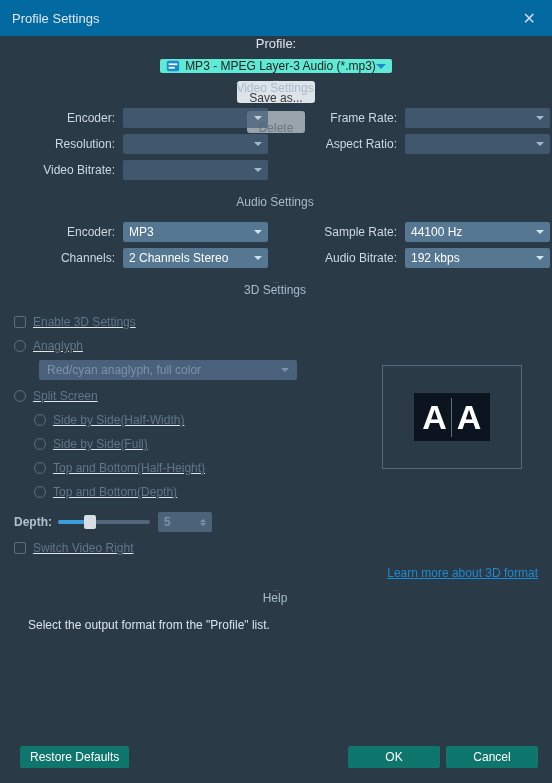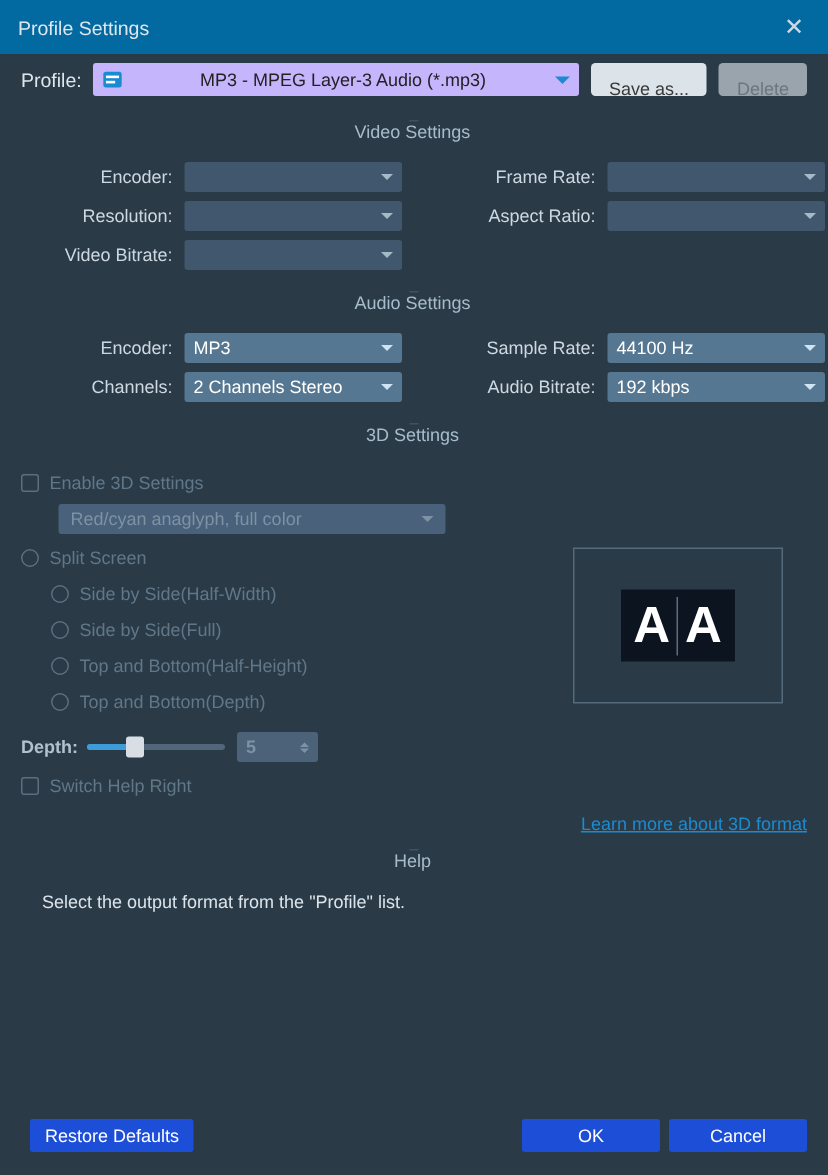--- a/index.html
+++ b/index.html
@@ -2,44 +2,44 @@
 <html><head>
 <meta charset="utf-8">
 <style>
 * { box-sizing: border-box; margin: 0; padding: 0; font-family: "Segoe UI", Arial, sans-serif; }
 body { width: 552px; height: 783px; background: #2b3a47; color: #e0e6eb; font-size: 12px; overflow: hidden; }
 
 .titlebar { height: 36px; background: #0369a1; display: flex; align-items: center; padding: 0 12px; }
 .titlebar .title { font-size: 13px; color: #dfe7ed; flex: 1; }
 .close-x { color: #cfd8e0; font-size: 16px; cursor: pointer; padding: 4px; }
 
-.profile-row { height: 34px; display: flex; align-items: center; padding: 0 14px 0 14px; gap: 8px; margin-bottom: 10px; }
+.profile-row { height: 34px; display: flex; align-items: center; padding: 0 14px 0 14px; gap: 8px; margin-bottom: 10px; flex-direction: column; }
 .profile-label { font-size: 13px; color: #dfe7ed; }
-.profile-select { flex: 1; height: 22px; background: #c4b5fd; border: none; border-radius: 2px; display: flex; align-items: center; padding: 0 6px; cursor: pointer; position: relative; text-align: center; }
+.profile-select { flex: 1; height: 22px; background: #5eead4; border: none; border-radius: 2px; display: flex; align-items: center; padding: 0 6px; cursor: pointer; position: relative; text-align: center; }
 .profile-select .icon { width: 14px; height: 14px; margin-right: 5px; }
 .profile-select .txt { flex: 1; font-size: 12px; color: #222; }
 .drop-tri { width: 0; height: 0; border-left: 5px solid transparent; border-right: 5px solid transparent; border-top: 5px solid #1b8bd1; }
 .btn { height: 22px; border: none; border-radius: 3px; background: #dce3e9; color: #3a3a3a; font-size: 12px; padding: 10px 12px; cursor: pointer; }
 .btn.disabled { background: #9aa4ad; color: #6d767e; cursor: default; }
 
 .section { margin: 0 14px 14px 14px; }
 .legend { height: 20px; display: flex; align-items: center; margin-bottom: 8px; flex-direction: column; }
 .legend .legend-txt { font-size: 12px; color: #a7bccb; padding-right: 8px; padding-left: 6px; }
 .legend .line { flex: 1; height: 1px; background: #3f5260; }
 .legend .line.short { flex: none; width: 6px; }
 
 .form-grid { display: grid; grid-template-columns: 105px 145px 30px 95px 145px; gap: 6px 4px; align-items: center; }
 .form-grid .lab { text-align: right; font-size: 12px; color: #cdd9e2; padding-right: 4px; }
 .combo { height: 20px; background: #557791; border: none; border-radius: 2px; display: flex; align-items: center; padding: 0 6px; cursor: pointer; position: relative; }
 .combo.disabled { background: #49617a; opacity: 0.75; cursor: default; }
 .combo .val { flex: 1; font-size: 12px; color: #fff; }
 .combo .tri { width: 0; height: 0; border-left: 4px solid transparent; border-right: 4px solid transparent; border-top: 4px solid #cfe4f2; }
 
 .settings3d { margin: 0 14px; }
-.opt-row { display: flex; align-items: center; height: 24px; }
+.opt-row { display: flex; align-items: center; height: 24px; text-decoration: underline; }
 .opt-row.sub { padding-left: 20px; }
 .chk, .rad { width: 12px; height: 12px; margin-right: 7px; border: 1px solid #5a6f80; background: transparent; }
 .chk { border-radius: 2px; }
 .rad { border-radius: 50%; }
 .opt-txt { font-size: 12px; color: #5f7788; }
 
 .anaglyph-combo { margin-left: 25px; width: 258px; height: 20px; background: #49617a; display: flex; align-items: center; padding: 0 8px; border-radius: 2px; margin-top: 2px; margin-bottom: 4px; }
 .anaglyph-combo .val { flex:1; font-size: 12px; color: #7b93a4; }
 .anaglyph-combo .tri { width: 0; height: 0; border-left: 4px solid transparent; border-right: 4px solid transparent; border-top: 4px solid #7b93a4; }
 
@@ -60,21 +60,21 @@
 .preview .aa-box .aa { font-family: Georgia, serif; font-size: 34px; font-weight: bold; color: #fff; display: flex; }
 .preview .aa-box .aa span { display:block; width: 34px; text-align:center; border-right: 1px solid #5a6f80; }
 .preview .aa-box .aa span:last-child { border-right: none; }
 
 .link3d { text-align: right; margin: 6px 14px 0 0; }
 .link3d a { color: #1b8bd1; text-decoration: underline; font-size: 12px; cursor: pointer; }
 
 .help-text { margin: 0 14px 0 14px; font-size: 12px; color: #dbe4eb; }
 
 .footer { position: absolute; bottom: 0; left: 0; right: 0; height: 52px; background: #2b3a47; display: flex; align-items: center; padding: 0 14px; }
-.btn2 { height: 22px; border: none; border-radius: 2px; background: #1d4ed8; color: #fff; font-size: 12px; padding: 0 10px; cursor: pointer; }
+.btn2 { height: 22px; border: none; border-radius: 2px; background: #0f766e; color: #fff; font-size: 12px; padding: 0 10px; cursor: pointer; }
 .btn2.wide { min-width: 92px; }
 .footer .spacer { flex: 1; }
 .footer .btn2 { margin-left: 6px; }
 </style>
 </head>
 <body>
 
 <div class="titlebar">
   <div class="title">Profile Settings</div>
   <div class="close-x">✕</div>
@@ -174,20 +174,24 @@
   <div class="legend">
     <div class="line short"></div>
     <div class="legend-txt">3D Settings</div>
     <div class="line"></div>
   </div>
 
   <div class="opt-row">
       <span class="chk"></span>
       <span class="opt-txt">Enable 3D Settings</span>
     </div>
+  <div class="opt-row">
+      <span class="rad"></span>
+      <span class="opt-txt">Anaglyph</span>
+    </div>
   <div class="anaglyph-combo">
       <span class="val">Red/cyan anaglyph, full color</span>
       <span class="tri"></span>
     </div>
   <div class="opt-row">
       <span class="rad"></span>
       <span class="opt-txt">Split Screen</span>
     </div>
   <div class="opt-row sub">
       <span class="rad"></span>
@@ -216,21 +220,21 @@
         <span class="num">5</span>
         <div class="arrows">
           <div class="up"></div>
           <div class="down"></div>
         </div>
       </div>
   </div>
 
   <div class="opt-row">
       <span class="chk"></span>
-      <span class="opt-txt">Switch Help Right</span>
+      <span class="opt-txt">Switch Video Right</span>
     </div>
 </div>
 
 <div class="preview">
   <div class="aa-box">
       <div class="aa">
         <span>A</span>
         <span>A</span>
       </div>
     </div>

